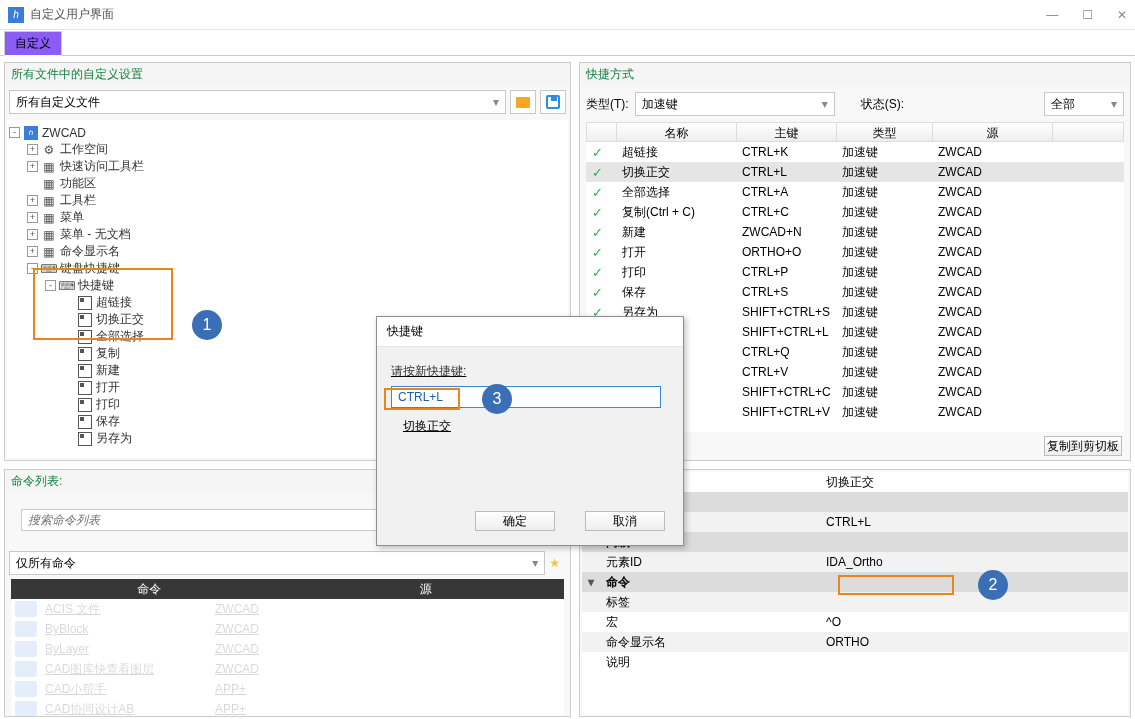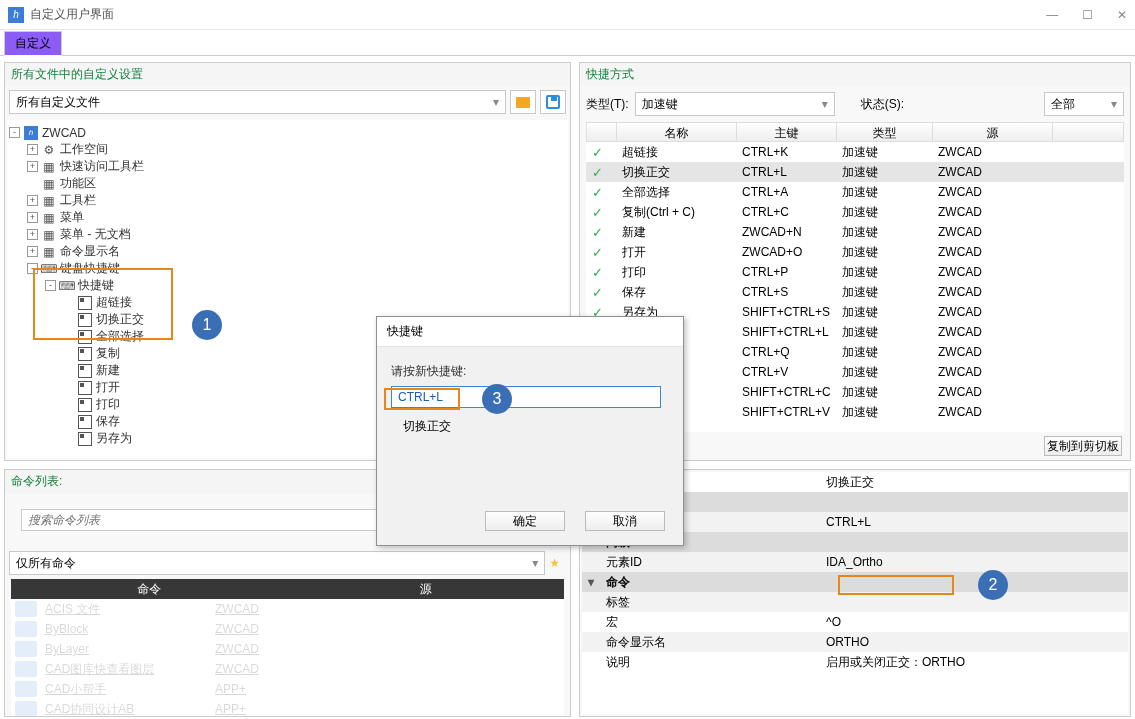--- a/index.html
+++ b/index.html
@@ -79,25 +79,25 @@
 .prow { display: flex; height: 20px; align-items: center; }
 .prow.cat { background: #dcdcdc; font-weight: bold; }
 .prow .exp { width: 18px; text-align: center; color: #555; }
 .prow .pk { width: 220px; padding-left: 6px; }
 .prow .pv { flex: 1; padding-left: 6px; }
 .prow.alt { background: #f2f2f2; }
 
 
 .modal { position: absolute; left: 376px; top: 316px; width: 308px; height: 230px; background: #f1f1f1; border: 1px solid #8f8f8f; box-shadow: 2px 2px 6px rgba(0,0,0,0.25); }
 .modal-title { padding: 6px 10px; background: #fff; border-bottom: 1px solid #e5e5e5; }
-.modal-body { padding: 10px 14px; }
+.modal-body { padding: 10px 14px; text-decoration: underline; }
 .modal-body .lbl { margin: 6px 0; color: #333; }
 .modal input { width: 270px; height: 22px; border: 1px solid #3a87d8; padding: 0 6px; background: #fff; color: #1a5fb4; }
 .modal .assigned { margin-top: 10px; }
-.modal-footer { display: flex; justify-content: flex-end; gap: 20px; padding: 0 18px; position: absolute; bottom: 14px; right: 0; left: 12px; }
+.modal-footer { display: flex; justify-content: flex-end; gap: 30px; padding: 0 18px; position: absolute; bottom: 14px; right: 0; left: 12px; }
 .modal-footer .btn { width: 80px; }
 </style>
 </head>
 <body>
 
 <div class="titlebar">
   <div class="app-icon">h</div>
   <div class="title">自定义用户界面</div>
   <div class="win-ctrls">
     <span>—</span>
@@ -297,21 +297,21 @@
           <div class="trow">
             <div class="col-chk"><span class="chk">✓</span></div>
             <div class="col-name">新建</div>
             <div class="col-key">ZWCAD+N</div>
             <div class="col-type">加速键</div>
             <div class="col-src">ZWCAD</div>
           </div>
           <div class="trow">
             <div class="col-chk"><span class="chk">✓</span></div>
             <div class="col-name">打开</div>
-            <div class="col-key">ZWCAD+O</div>
+            <div class="col-key">ORTHO+O</div>
             <div class="col-type">加速键</div>
             <div class="col-src">ZWCAD</div>
           </div>
           <div class="trow">
             <div class="col-chk"><span class="chk">✓</span></div>
             <div class="col-name">打印</div>
             <div class="col-key">CTRL+P</div>
             <div class="col-type">加速键</div>
             <div class="col-src">ZWCAD</div>
           </div>
@@ -463,21 +463,20 @@
           <div class="pv">^O</div>
         </div>
         <div class="prow alt">
           <span class="exp"></span>
           <div class="pk">命令显示名</div>
           <div class="pv">ORTHO</div>
         </div>
         <div class="prow">
           <span class="exp"></span>
           <div class="pk">说明</div>
-          <div class="pv">启用或关闭正交：ORTHO</div>
         </div>
       </div>
   </div>
 
 </div>
 
 <div class="modal">
   <div class="modal-title">快捷键</div>
   <div class="modal-body">
     <div class="lbl">请按新快捷键:</div>

